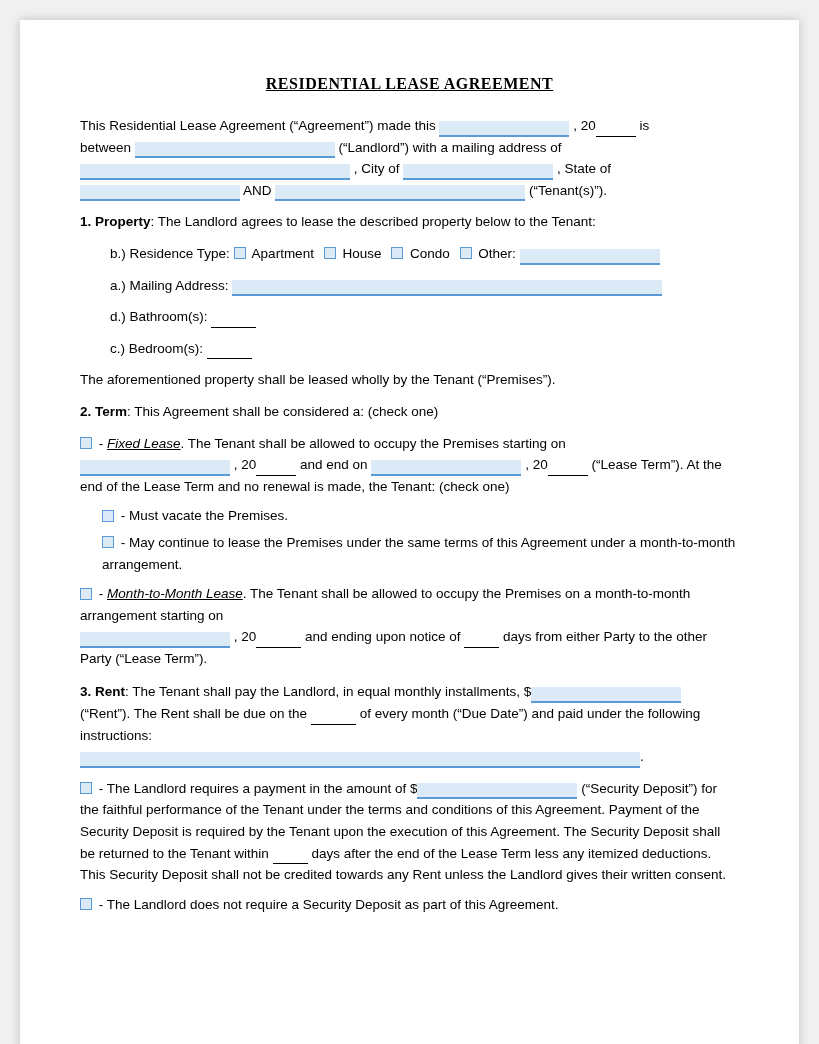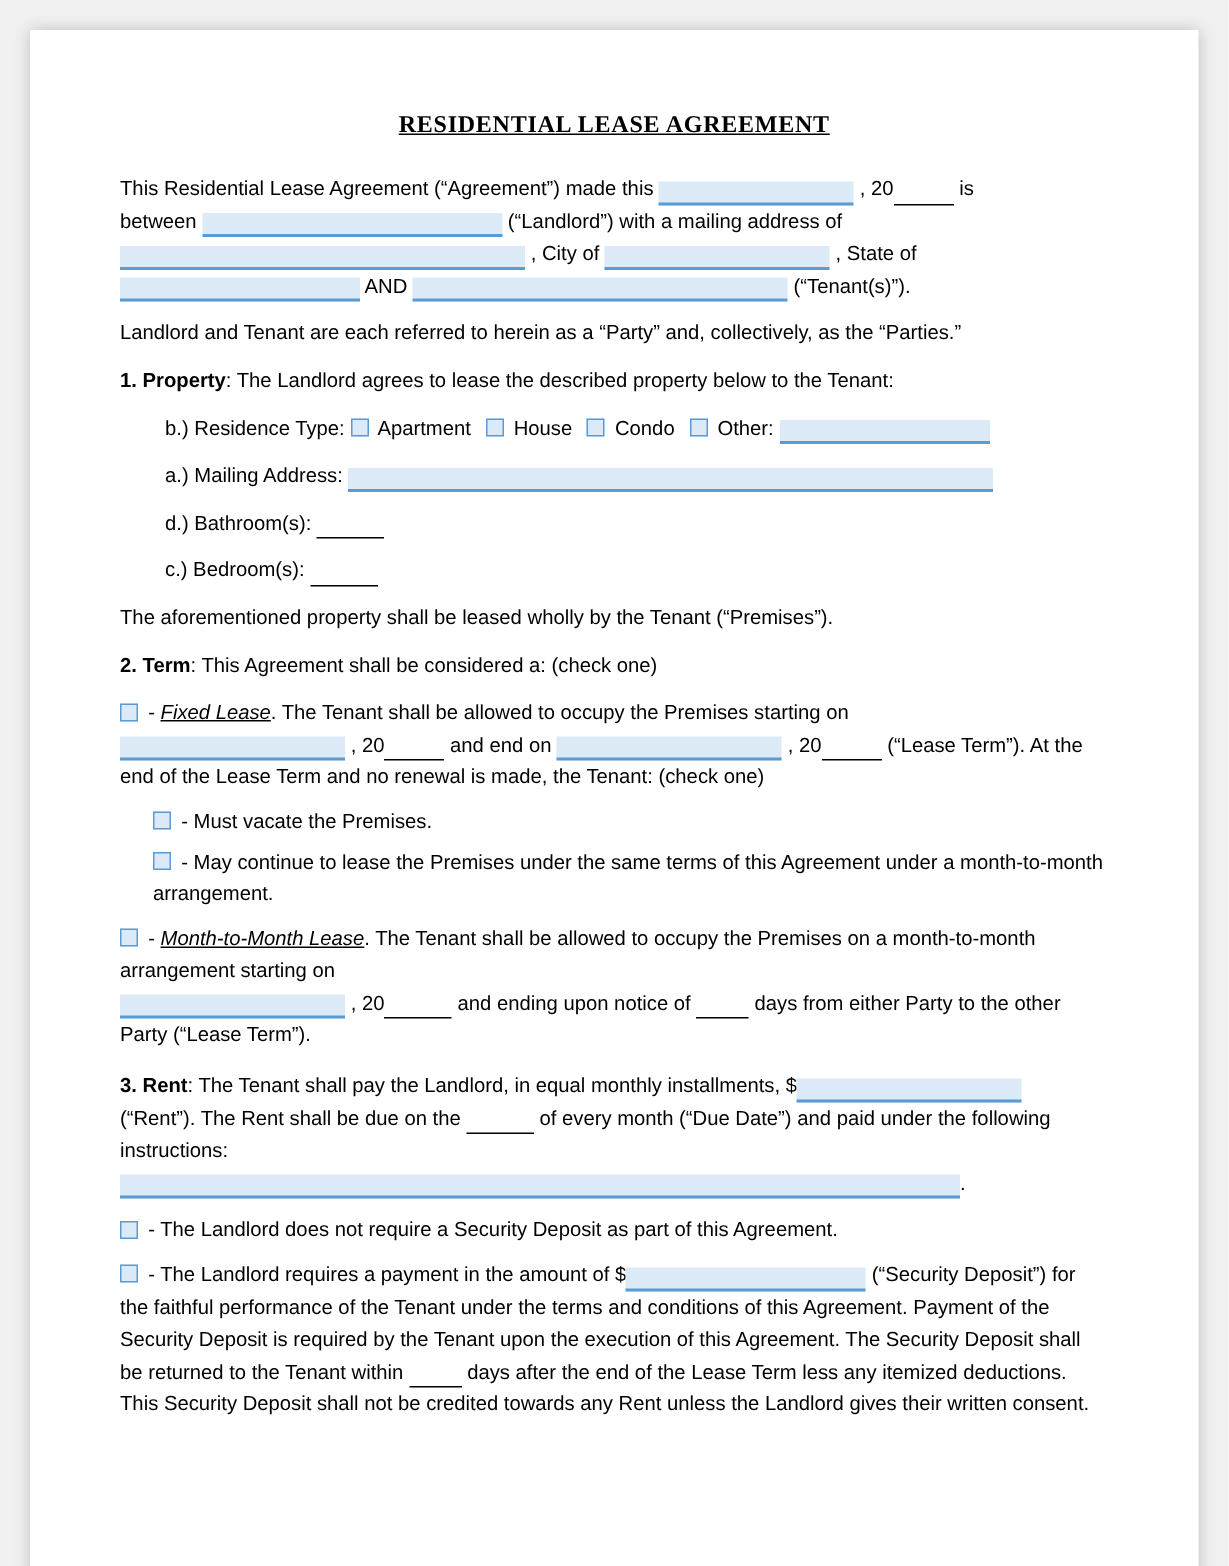--- a/index.html
+++ b/index.html
@@ -105,21 +105,20 @@
     <span>, City of</span>
     <span class="field-blue" style="min-width:150px;"></span>
     <span>, State of</span>
     <br>
     <span class="field-blue" style="min-width:160px;"></span>
     <span>AND</span>
     <span class="field-blue" style="min-width:250px;"></span>
     <span>(“Tenant(s)”).</span>
   </div>
 
-  <div class="para">Landlord and Tenant are each referred to herein as a “Party” and, collectively, as the “Parties.”</div>
 
 
   <div class="para">
     <span class="section-title">1.</span>
     <span class="section-title">Property</span><span>: The Landlord agrees to lease the described property below to the Tenant:</span>
   </div>
 
   <div class="indent para">
     <span>b.)  Residence Type:</span>
     <span class="checkbox"></span>
@@ -192,26 +191,26 @@
     <span class="section-title">Rent</span><span>: The Tenant shall pay the Landlord, in equal monthly installments, $</span><span class="field-blue" style="min-width:150px;"></span>
     <br>
     <span>(“Rent”). The Rent shall be due on the</span>
     <span class="field" style="min-width:45px;"></span>
     <span>of every month (“Due Date”) and paid under the following instructions:</span>
     <br>
     <span class="field-blue" style="min-width:560px;"></span><span>.</span>
   </div>
 
 
-  <div class="check-row para" style="margin-top:8px;">
-    <span class="checkbox"></span>
-    <span>- The Landlord does not require a Security Deposit as part of this Agreement.</span>
-  </div>
-
   <div class="check-row para">
     <span class="checkbox"></span>
     <span>- The Landlord requires a payment in the amount of $</span><span class="field-blue" style="min-width:160px;"></span>
     <span>(“Security Deposit”) for the faithful performance of the Tenant under the terms and conditions of this Agreement. Payment of the Security Deposit is required by the Tenant upon the execution of this Agreement. The Security Deposit shall be returned to the Tenant within</span>
     <span class="field" style="min-width:35px;"></span>
     <span>days after the end of the Lease Term less any itemized deductions. This Security Deposit shall not be credited towards any Rent unless the Landlord gives their written consent.</span>
   </div>
 
+  <div class="check-row para" style="margin-top:8px;">
+    <span class="checkbox"></span>
+    <span>- The Landlord does not require a Security Deposit as part of this Agreement.</span>
+  </div>
+
 </div>
 
 </body></html>

